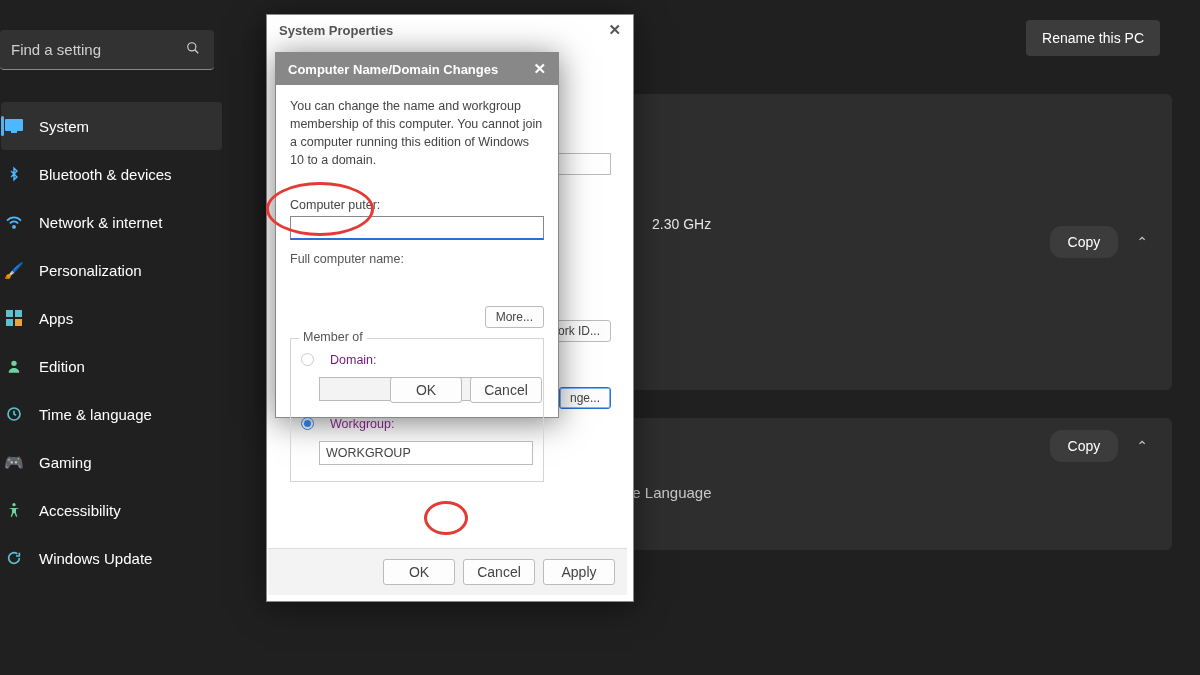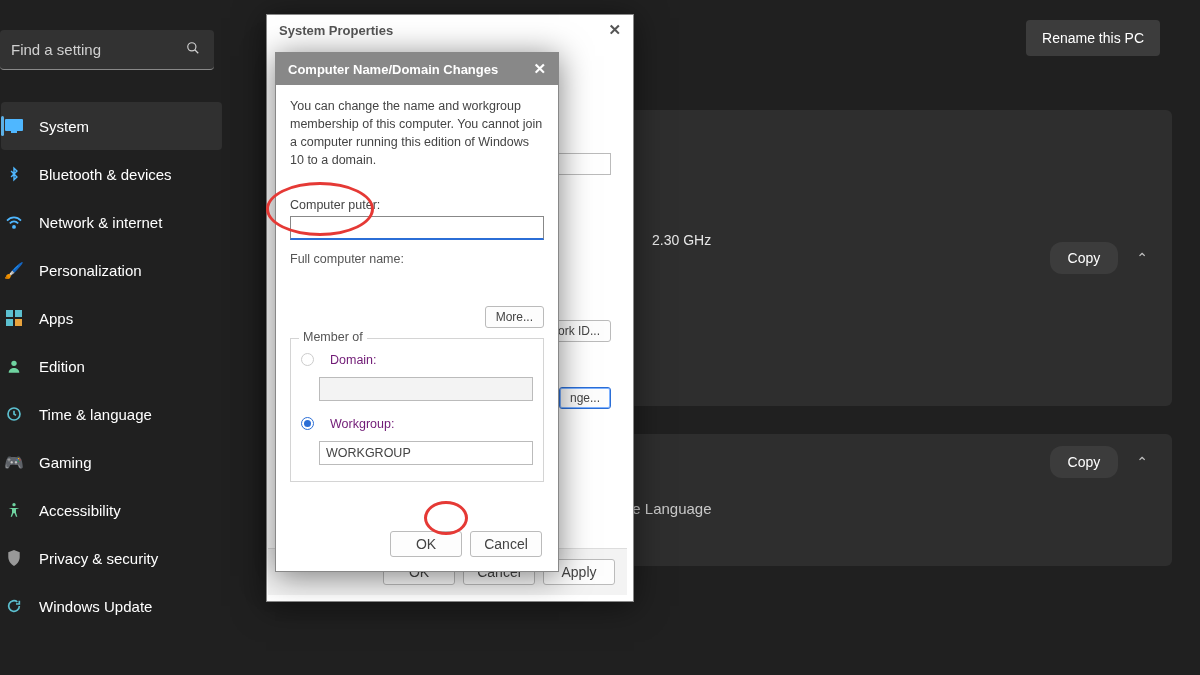--- a/index.html
+++ b/index.html
@@ -9,21 +9,21 @@
   .search-row { display: flex; align-items: center; justify-content: space-between; background: #323232; border-radius: 4px; margin: 2px 8px 32px 0; height: 40px; padding: 0 14px 0 11px; border-bottom: 1px solid #888;}
   .search-row input { background: transparent; border: none; color: #fff; font-size: 15px; outline: none; width: 150px;}
   .search-row input::placeholder{ color:#d0d0d0; }
   .search-icon { color: #d0d0d0; font-size: 14px; }
 
   .sidebar-item { display: flex; align-items: center; height: 48px; padding-left: 2px; font-size: 15px; color: #fff; cursor: pointer; gap: 14px; margin-left:1px; border-radius:4px;}
   .sidebar-item.selected { background: #303030; border-radius: 4px; position:relative;}
   .sidebar-item.selected::before{ content:""; position:absolute; left:0; top:14px; width:3px; height:20px; background:#5db0e6; border-radius:3px;}
   .sb-icon { width: 22px; height: 22px; display:flex; align-items:center; justify-content:center; font-size:16px;}
 
-  .main { position: absolute; left: 250px; top: 0; right: 0; bottom: 0; padding: 36px 28px 0 28px; }
+  .main { position: absolute; left: 250px; top: 0; right: 0; bottom: 0; padding: 20px 28px 0 28px; }
   .rename-btn { position:absolute; right:40px; top:20px; background:#3c3c3c; color:#fff; border:none; border-radius:4px; padding:10px 16px; font-size:14px;}
 
   .card { background:#2e2e2e; border-radius:6px; padding:12px 24px; margin-top:74px; position:relative; display:flex; align-items:center; justify-content:space-between;}
   .card .txtcol{ color:#c0c0c0; font-size:14px; line-height:1.8;}
   .card .val{ color:#e6e6e6;}
   .copy-btn{ background:#3c3c3c; color:#fff; border:none; border-radius:12px; padding:8px 18px; font-size:14px;}
   .chev{ color:#c0c0c0; font-size:14px; margin-left:18px;}
 
   .links{ margin: 28px 0 0 36px; color:#56a0d3; font-size:14px; line-height:2.6;}
   .links div{ cursor:pointer; }
@@ -41,21 +41,21 @@
   .dlg .close{ font-family: Arial; font-size:15px; color:#555; cursor:pointer;}
   .dlg .btnrow{ display:flex; justify-content:flex-end; gap:8px; padding:10px 12px;}
   .winbtn{ background:#fdfdfd; border:1px solid #bbb; border-radius:3px; padding:4px 0; width:72px; font-size:14px; color:#444; cursor:pointer;}
 
   .sysprop{ left:266px; top:14px; width:368px; height:588px;}
   .sysprop .body{ padding:6px 10px 0 10px; color:#555;}
   .inline-inp{ border:1px solid #bbb; background:#fff; height:22px; width:110px; padding:0 4px; font-size:12px;}
   .smallbtn{ background:#fdfdfd; border:1px solid #bbb; border-radius:3px; padding:3px 10px; font-size:12px; color:#444; cursor:pointer;}
   .smallbtn.hl{ border:1px solid #2b6ed6; box-shadow:0 0 0 1px #7fb2ff inset;}
 
-  .cname{ left:275px; top:52px; width:284px; height:520px;}
+  .cname{ left:275px; top:52px; width:284px; height:366px;}
   .cname .titlebar{ background:#888; color:#fff; height:32px;}
   .cname .titlebar .close{ color:#fff;}
   .cname .body{ padding:12px 14px;}
   .cname .desc{ color:#444; line-height:1.45; font-size:12.5px; margin-bottom:28px;}
   .cname .lab{ color:#444; font-size:12.5px; margin-bottom:4px;}
   .cname .txtfield{ width:100%; height:24px; border:1px solid #888; border-bottom:2px solid #2b6ed6; padding:2px 4px; font-size:13px;}
   .cname .full{ color:#555; font-size:12.5px; margin-top:12px;}
   .cname .morebtn{ float:right; margin-top:40px;}
   .cname .fieldset{ border:1px solid #d4d4d4; margin-top:72px; padding:14px 10px 16px 10px; position:relative;}
   .cname .legend{ position:absolute; top:-9px; left:8px; background:#fff; padding:0 4px; color:#555; font-size:12.5px;}
@@ -152,28 +152,20 @@
   <div class="sidebar-item">
     <span class="sb-icon" style="color:#6fd3a0">
       <svg width="16" height="16" viewBox="0 0 24 24" fill="#6fd3a0">
           <circle cx="12" cy="4" r="2.5"></circle>
           <path d="M4 9h16l-5 2v5l2 6h-2l-2-5h-2l-2 5H7l2-6v-5z"></path>
         </svg>
     </span>
     <span>Accessibility</span>
   </div>
   <div class="sidebar-item">
-    <span class="sb-icon" style="color:#999">
-      <svg width="14" height="16" viewBox="0 0 24 28" fill="#999">
-          <path d="M12 0l10 4v8c0 8-5 13-10 16C7 25 2 20 2 12V4z"></path>
-        </svg>
-    </span>
-    <span>Privacy &amp; security</span>
-  </div>
-  <div class="sidebar-item">
     <span class="sb-icon" style="color:#5cc0d0">
       <svg width="16" height="16" viewBox="0 0 24 24" fill="none" stroke="#5cc0d0" stroke-width="2.5">
           <path d="M20 12a8 8 0 1 1-3-6.2"></path>
           <path d="M20 4v5h-5"></path>
         </svg>
     </span>
     <span>Windows Update</span>
   </div>
 </div>
 

